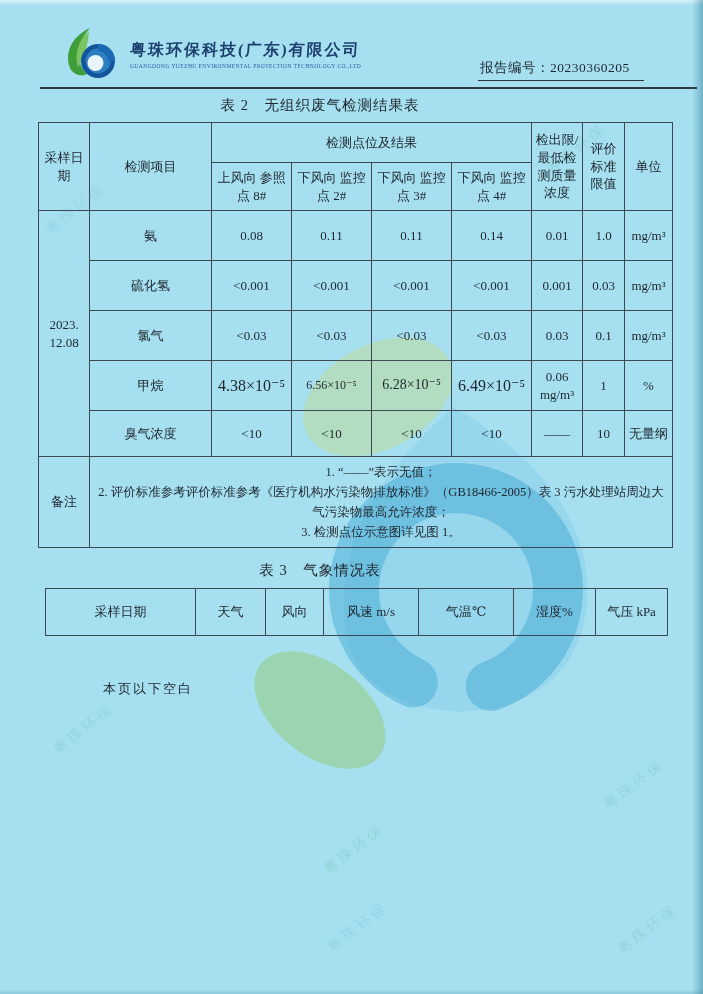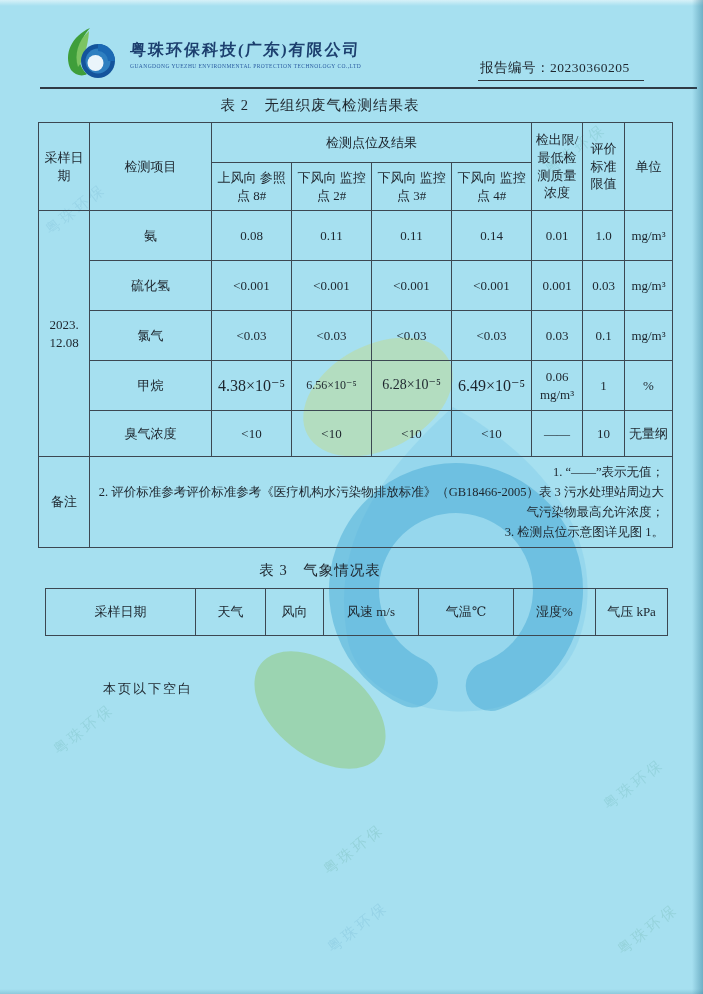--- a/index.html
+++ b/index.html
@@ -39,21 +39,21 @@
   
   .t-title{position:absolute;left:0;width:640px;text-align:center;
     font-size:14.5px;font-weight:normal;letter-spacing:1px;}
   .t2-title{top:96px;} .t3-title{top:561px;}
   table{border-collapse:collapse;table-layout:fixed;position:absolute;}
   td{border:1px solid #3c4852;text-align:center;vertical-align:middle;
     font-size:13px;color:#1d252d;padding:2px 3px;line-height:1.35;}
   .t2{left:38px;top:122px;width:634px;}
   .t3{left:45px;top:588px;width:622px;}
   .bk{word-break:break-all;line-break:anywhere;}
-  .remarks-cell{text-align:right;font-size:12.5px;padding:5px 8px;line-height:1.6;}
+  .remarks-cell{text-align:center;font-size:12.5px;padding:5px 8px;line-height:1.6;}
   .remarks-cell div{margin:0;}
   .t3 td{height:34px;}
   .t3 .th-row td{height:42px;font-weight:normal;}
 
   .blank-note{position:absolute;left:103px;top:680px;font-size:13px;letter-spacing:2px;}
   .footer{position:absolute;left:0;top:942px;width:703px;text-align:center;
     font-size:12.5px;letter-spacing:3px;}
 </style>
 </head>
 <body>

